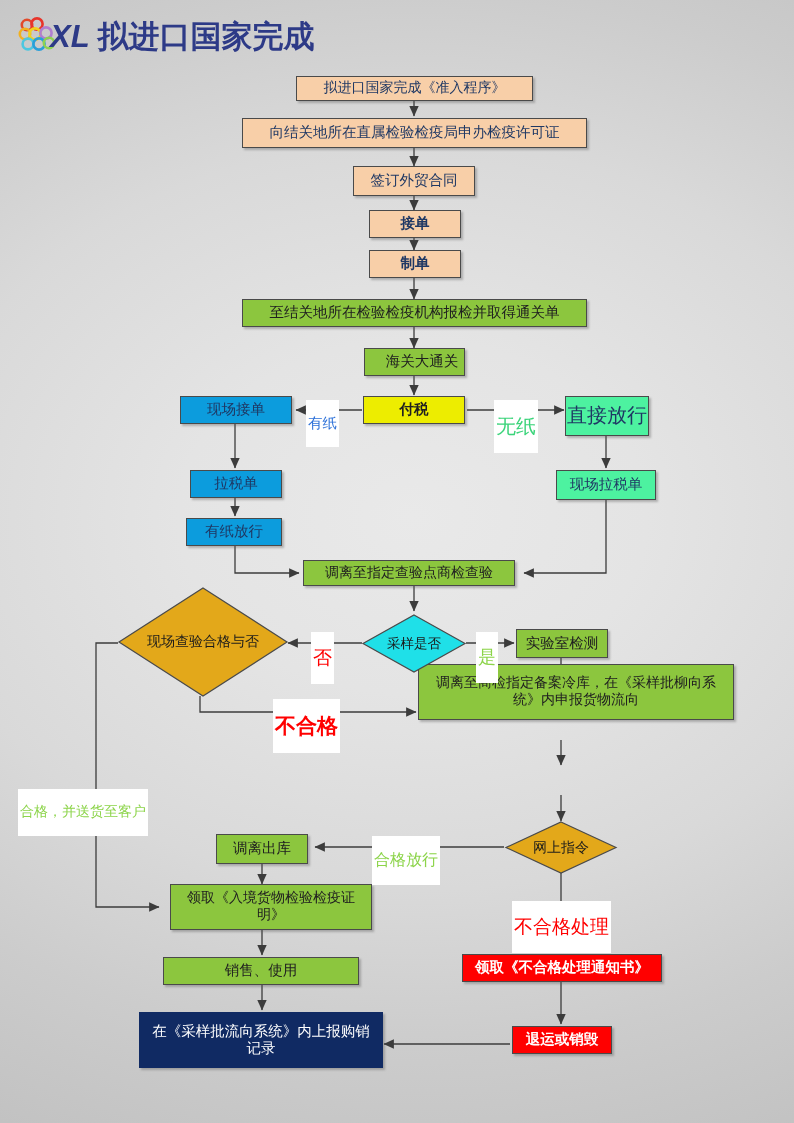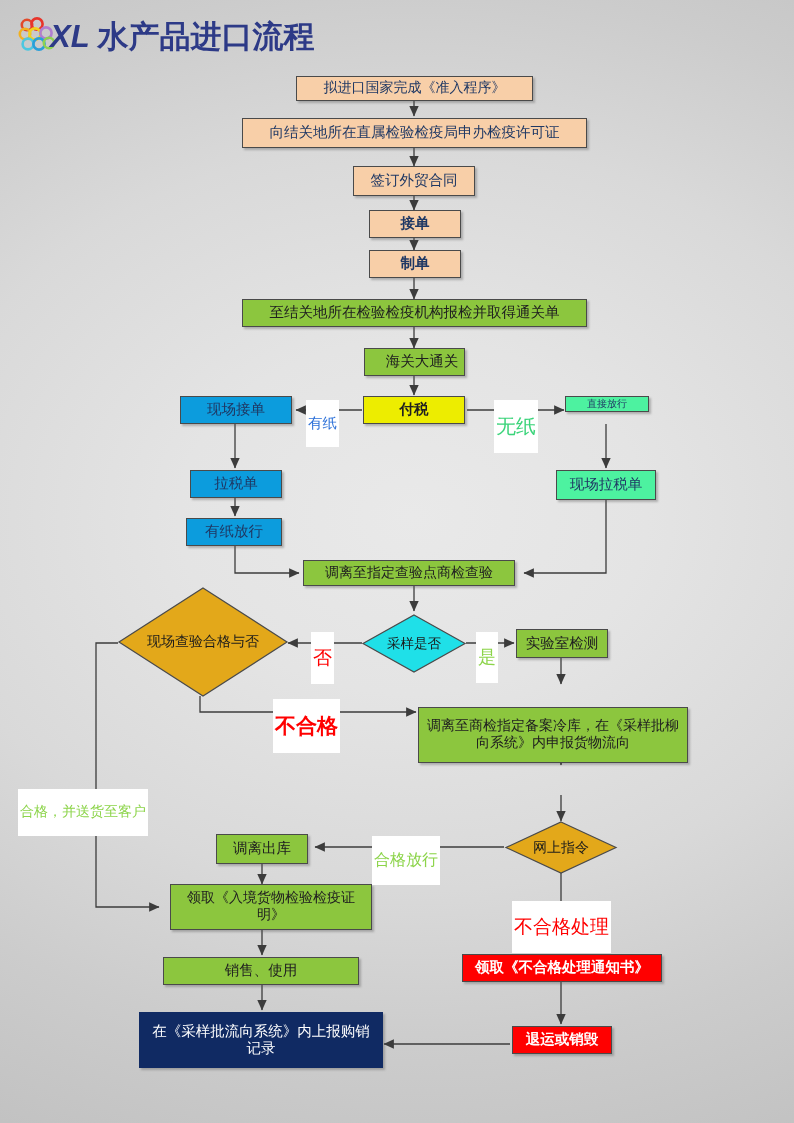--- a/index.html
+++ b/index.html
@@ -77,21 +77,21 @@
           <circle cx="21" cy="8" r="5.6" stroke="#e8342a"></circle>
           <circle cx="9" cy="18" r="5.2" stroke="#f2b01e"></circle>
           <circle cx="19" cy="18" r="5.6" stroke="#f2d21e"></circle>
           <circle cx="30" cy="17" r="5.6" stroke="#b07fd0"></circle>
           <circle cx="12" cy="28" r="5.4" stroke="#4dc7e0"></circle>
           <circle cx="23" cy="28" r="5.6" stroke="#2a9fd8"></circle>
           <circle cx="33" cy="27" r="5.2" stroke="#8fd14f"></circle>
         </g>
       </svg>
     </div>
-    <div id="title"><span class="lat">XL</span><span> 水产品进口流程</span></div>
+    <div id="title"><span class="lat">XL</span><span> 拟进口国家完成</span></div>
   </div>
 
   <svg id="wires">
     <defs>
       <marker id="ah" markerWidth="9" markerHeight="9" refX="7.6" refY="3.6" orient="auto">
         <path d="M0,0 L8,3.6 L0,7.2 Z" fill="#3c3c3c"></path>
       </marker>
     </defs>
     <g stroke="#3c3c3c" stroke-width="1.3" fill="none" marker-end="url(#ah)">
       <path d="M414,101 L414,116"></path>
@@ -159,33 +159,33 @@
   <div class="node peach" style="left:369px;top:250px;width:92px;height:28px;font-size:14.5px;font-weight:bold;">制单</div>
 
   <div class="node green" style="left:242px;top:299px;width:345px;height:28px;font-size:14.5px;">至结关地所在检验检疫机构报检并取得通关单</div>
 
   <div class="node green" style="left:364px;top:348px;width:101px;height:28px;font-size:14.5px;padding-left:15px;">海关大通关</div>
 
   <div class="node blue" style="left:180px;top:396px;width:112px;height:28px;font-size:14.5px;">现场接单</div>
 
   <div class="node yellow" style="left:363px;top:396px;width:102px;height:28px;font-size:14.5px;font-weight:bold;">付税</div>
 
-  <div class="node mint" style="left:565px;top:396px;width:84px;height:16px;font-size:10px;">直接放行</div>
+  <div class="node mint" style="left:565px;top:396px;width:84px;height:40px;font-size:20px;">直接放行</div>
 
   <div class="node blue" style="left:190px;top:470px;width:92px;height:28px;font-size:14.5px;">拉税单</div>
 
   <div class="node mint" style="left:556px;top:470px;width:100px;height:30px;font-size:14.5px;">现场拉税单</div>
 
   <div class="node blue" style="left:186px;top:518px;width:96px;height:28px;font-size:14.5px;">有纸放行</div>
 
   <div class="node green" style="left:303px;top:560px;width:212px;height:26px;font-size:14px;">调离至指定查验点商检查验</div>
 
   <div class="node green" style="left:516px;top:629px;width:92px;height:29px;font-size:14.5px;">实验室检测</div>
 
-  <div class="node green" style="left:418px;top:707px;width:270px;height:56px;font-size:14px;padding:0 6px;">调离至商检指定备案冷库，在《采样批柳向系统》内申报货物流向</div>
+  <div class="node green" style="left:418px;top:664px;width:316px;height:56px;font-size:14px;padding:0 6px;">调离至商检指定备案冷库，在《采样批柳向系统》内申报货物流向</div>
 
 
   <div class="node green" style="left:216px;top:834px;width:92px;height:30px;font-size:14.5px;">调离出库</div>
 
   <div class="node green" style="left:170px;top:884px;width:202px;height:46px;font-size:14px;padding:0 6px;">领取《入境货物检验检疫证明》</div>
 
   <div class="node green" style="left:163px;top:957px;width:196px;height:28px;font-size:14.5px;">销售、使用</div>
 
   <div class="node navy" style="left:139px;top:1012px;width:244px;height:56px;font-size:14.5px;padding:0 6px;">在《采样批流向系统》内上报购销记录</div>
 

